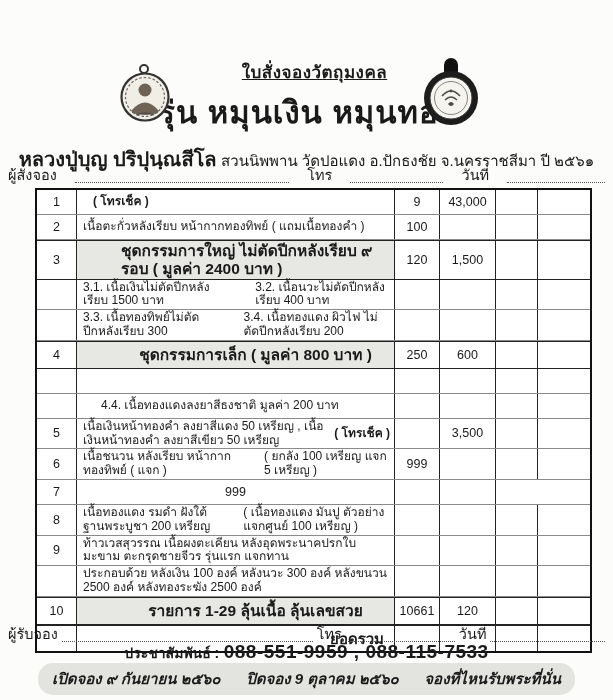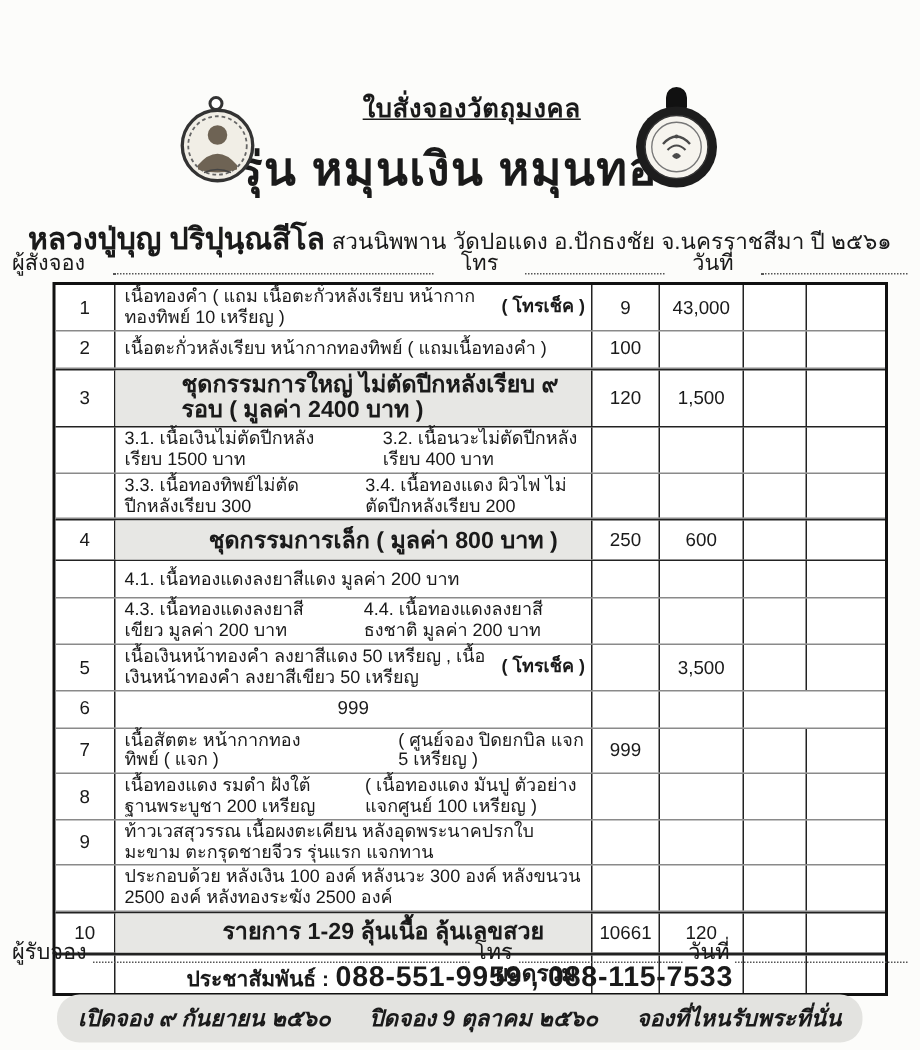--- a/index.html
+++ b/index.html
@@ -106,21 +106,20 @@
     <span class="lbl">วันที่</span>
     <span class="dots d-end"></span>
   </div>
 
   <div class="otable">
 
 
     <div class="tr">
       <div class="td no">1</div>
       <div class="td desc">
-          <span>เนื้อทองคำ ( แถม เนื้อตะกั่วหลังเรียบ หน้ากากทองทิพย์ 10 เหรียญ )</span>
           <span class="b">( โทรเช็ค )</span>
         </div>
       <div class="td num">9</div>
       <div class="td num">43,000</div>
       <div class="td num"></div>
       <div class="td num"></div>
     </div>
 
     <div class="tr">
       <div class="td no">2</div>
@@ -175,32 +174,30 @@
         </div>
       <div class="td num">250</div>
       <div class="td num">600</div>
       <div class="td num"></div>
       <div class="td num"></div>
     </div>
 
     <div class="tr gap20">
       <div class="td no"></div>
       <div class="td desc">
-          <span>4.1. เนื้อทองแดงลงยาสีแดง มูลค่า 200 บาท</span>
         </div>
       <div class="td num"></div>
       <div class="td num"></div>
       <div class="td num"></div>
       <div class="td num"></div>
     </div>
 
     <div class="tr gap20">
       <div class="td no"></div>
       <div class="td desc">
-          <span>4.3. เนื้อทองแดงลงยาสีเขียว มูลค่า 200 บาท</span>
           <span class="d2">4.4. เนื้อทองแดงลงยาสีธงชาติ มูลค่า 200 บาท</span>
         </div>
       <div class="td num"></div>
       <div class="td num"></div>
       <div class="td num"></div>
       <div class="td num"></div>
     </div>
 
     <div class="tr">
       <div class="td no">5</div>
@@ -209,32 +206,32 @@
           <span class="b">( โทรเช็ค )</span>
         </div>
       <div class="td num"></div>
       <div class="td num">3,500</div>
       <div class="td num"></div>
       <div class="td num"></div>
     </div>
 
     <div class="tr gap20">
       <div class="td no">6</div>
+      <div class="td desc">
+          <span>เนื้อชนวน หลังเรียบ หน้ากากทองทิพย์ ( แจก )</span>
+          <span class="d2">( ยกลัง 100 เหรียญ แจก 5 เหรียญ )</span>
+        </div>
       <div class="td num">999</div>
       <div class="td num"></div>
       <div class="td num"></div>
       <div class="td num"></div>
     </div>
 
     <div class="tr gap60">
       <div class="td no">7</div>
-      <div class="td desc">
-          <span>เนื้อสัตตะ หน้ากากทองทิพย์ ( แจก )</span>
-          <span class="d2">( ศูนย์จอง ปิดยกบิล แจก 5 เหรียญ )</span>
-        </div>
       <div class="td num">999</div>
       <div class="td num"></div>
       <div class="td num"></div>
       <div class="td num"></div>
     </div>
 
     <div class="tr gap20">
       <div class="td no">8</div>
       <div class="td desc">
           <span>เนื้อทองแดง รมดำ ฝังใต้ฐานพระบูชา 200 เหรียญ</span>

